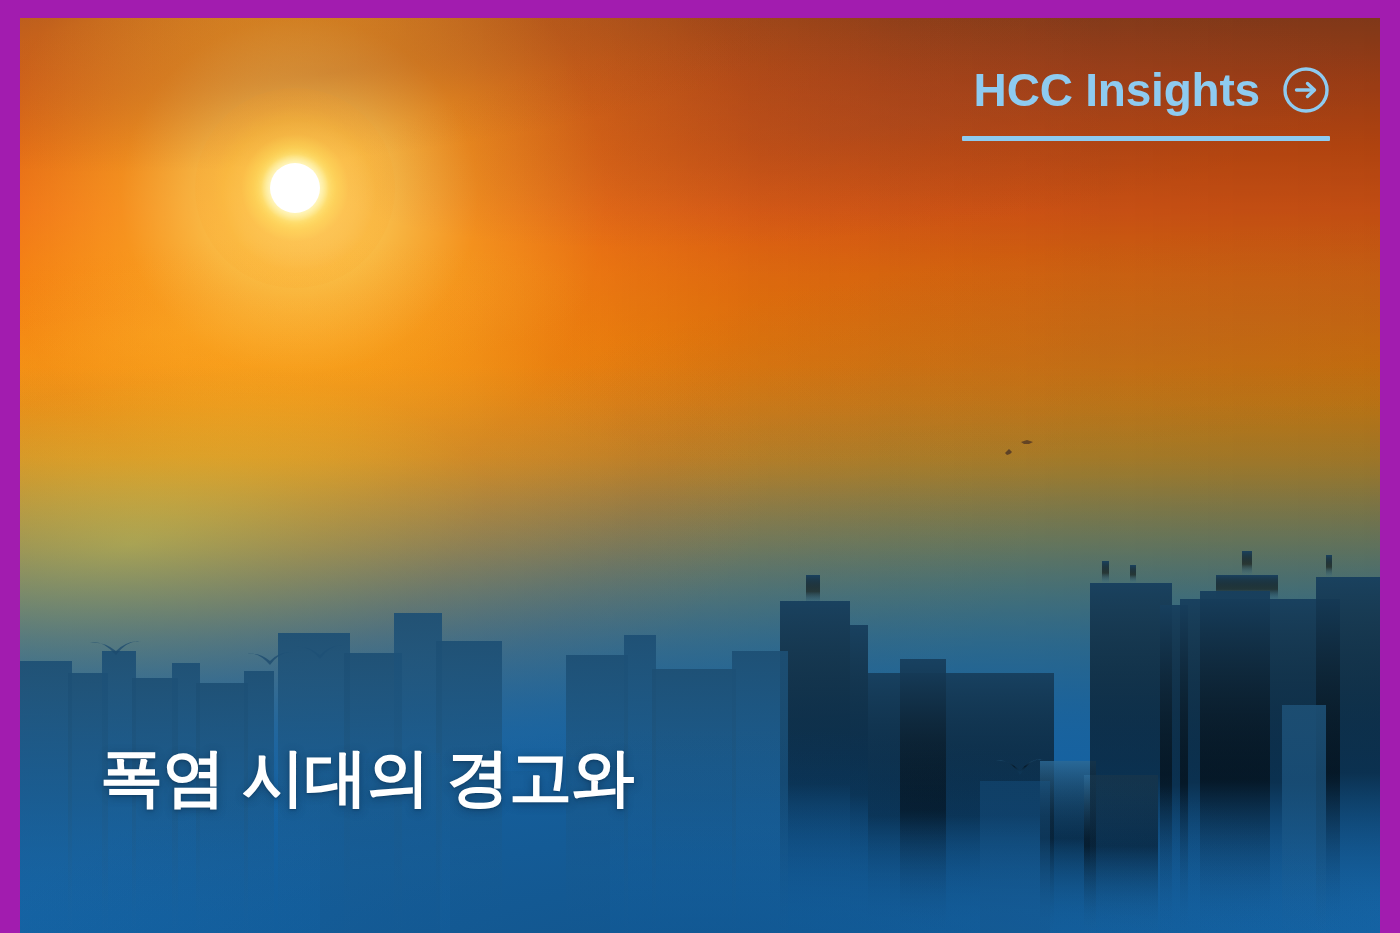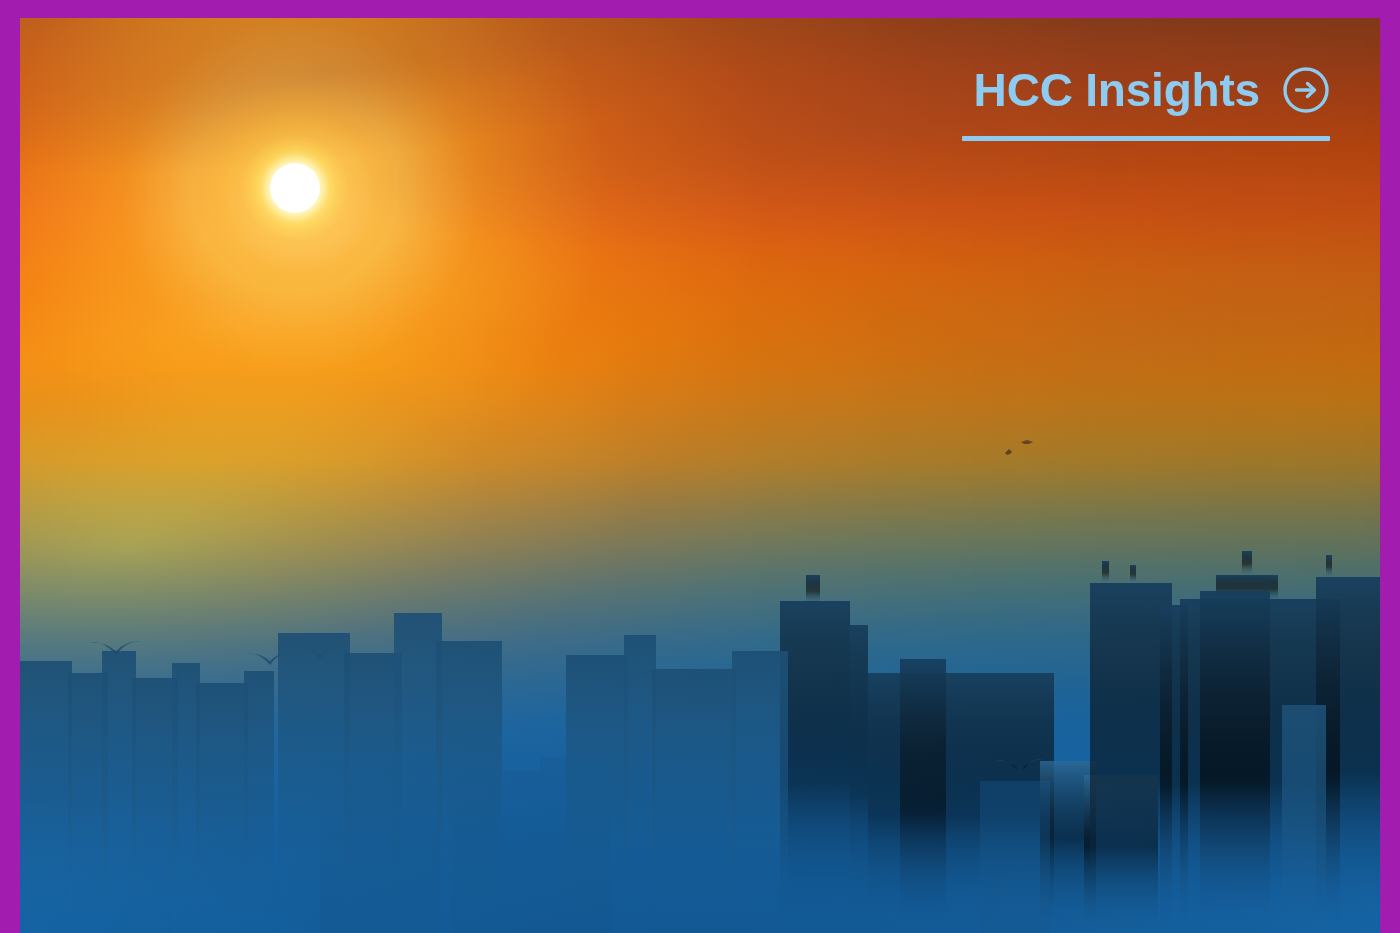--- a/index.html
+++ b/index.html
@@ -368,16 +368,17 @@
         <svg id="brand-arrow" viewBox="0 0 48 48" fill="none">
           <circle cx="24" cy="24" r="21" stroke="#8ecbf0" stroke-width="3.4"></circle>
           <path d="M14.5 24 H31.5" stroke="#8ecbf0" stroke-width="3.4" stroke-linecap="round"></path>
           <path d="M25.5 17.5 L32.5 24 L25.5 30.5" stroke="#8ecbf0" stroke-width="3.4" stroke-linecap="round" stroke-linejoin="round"></path>
         </svg>
       </div>
       <div id="brand-rule"></div>
     </div>
 
     <h1 id="headline">
+      <span class="line">폭염 시대의 경고와</span>
     </h1>
 
   </div>
 </div>
 
 </body></html>

